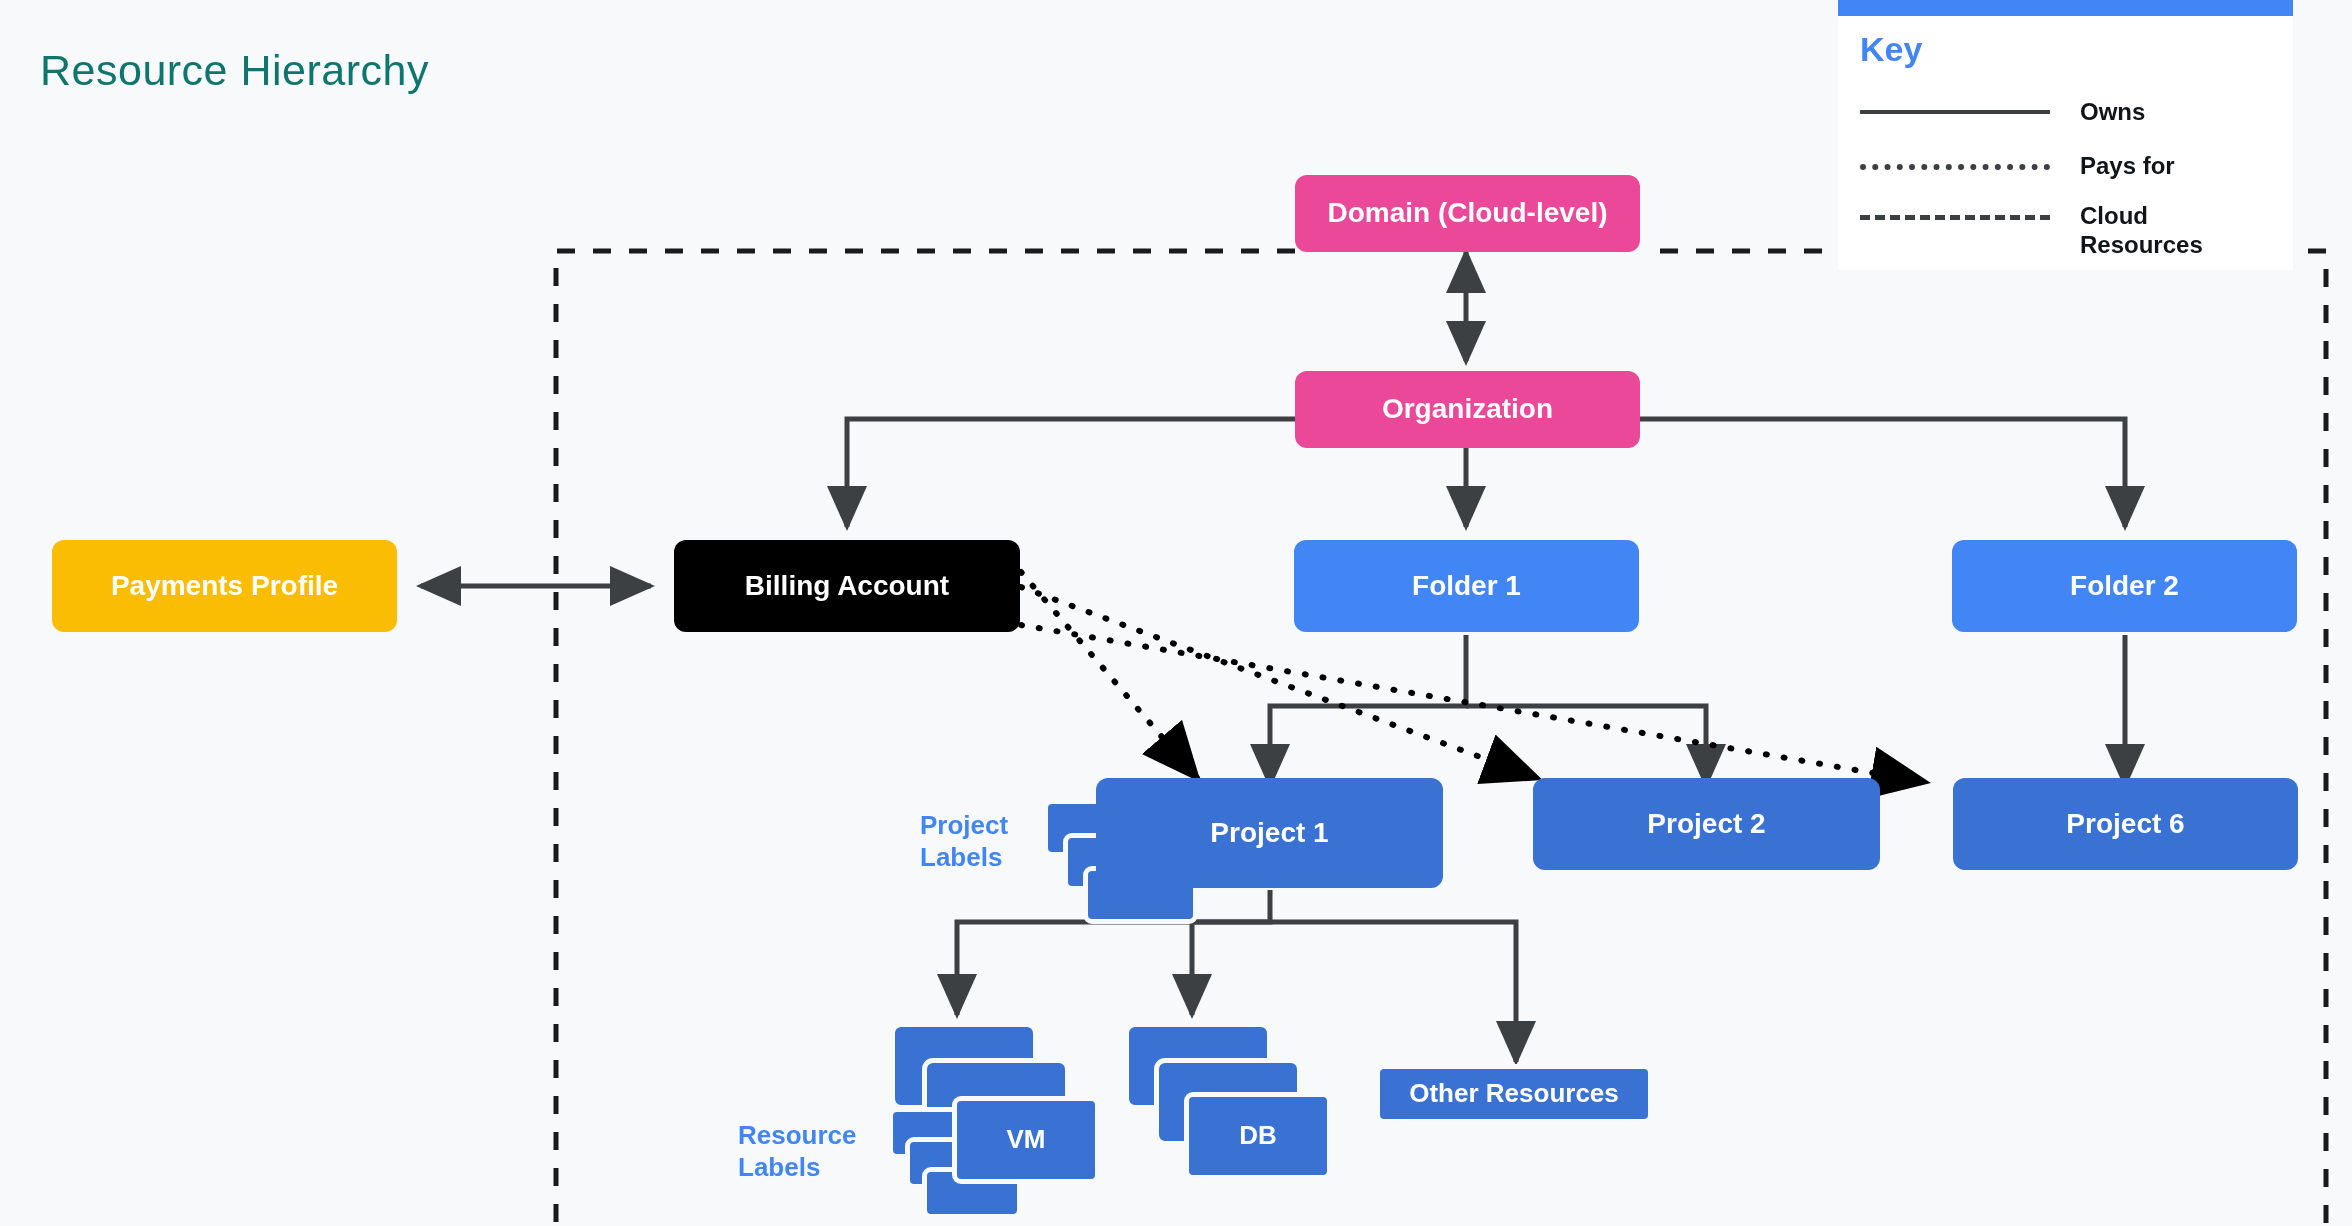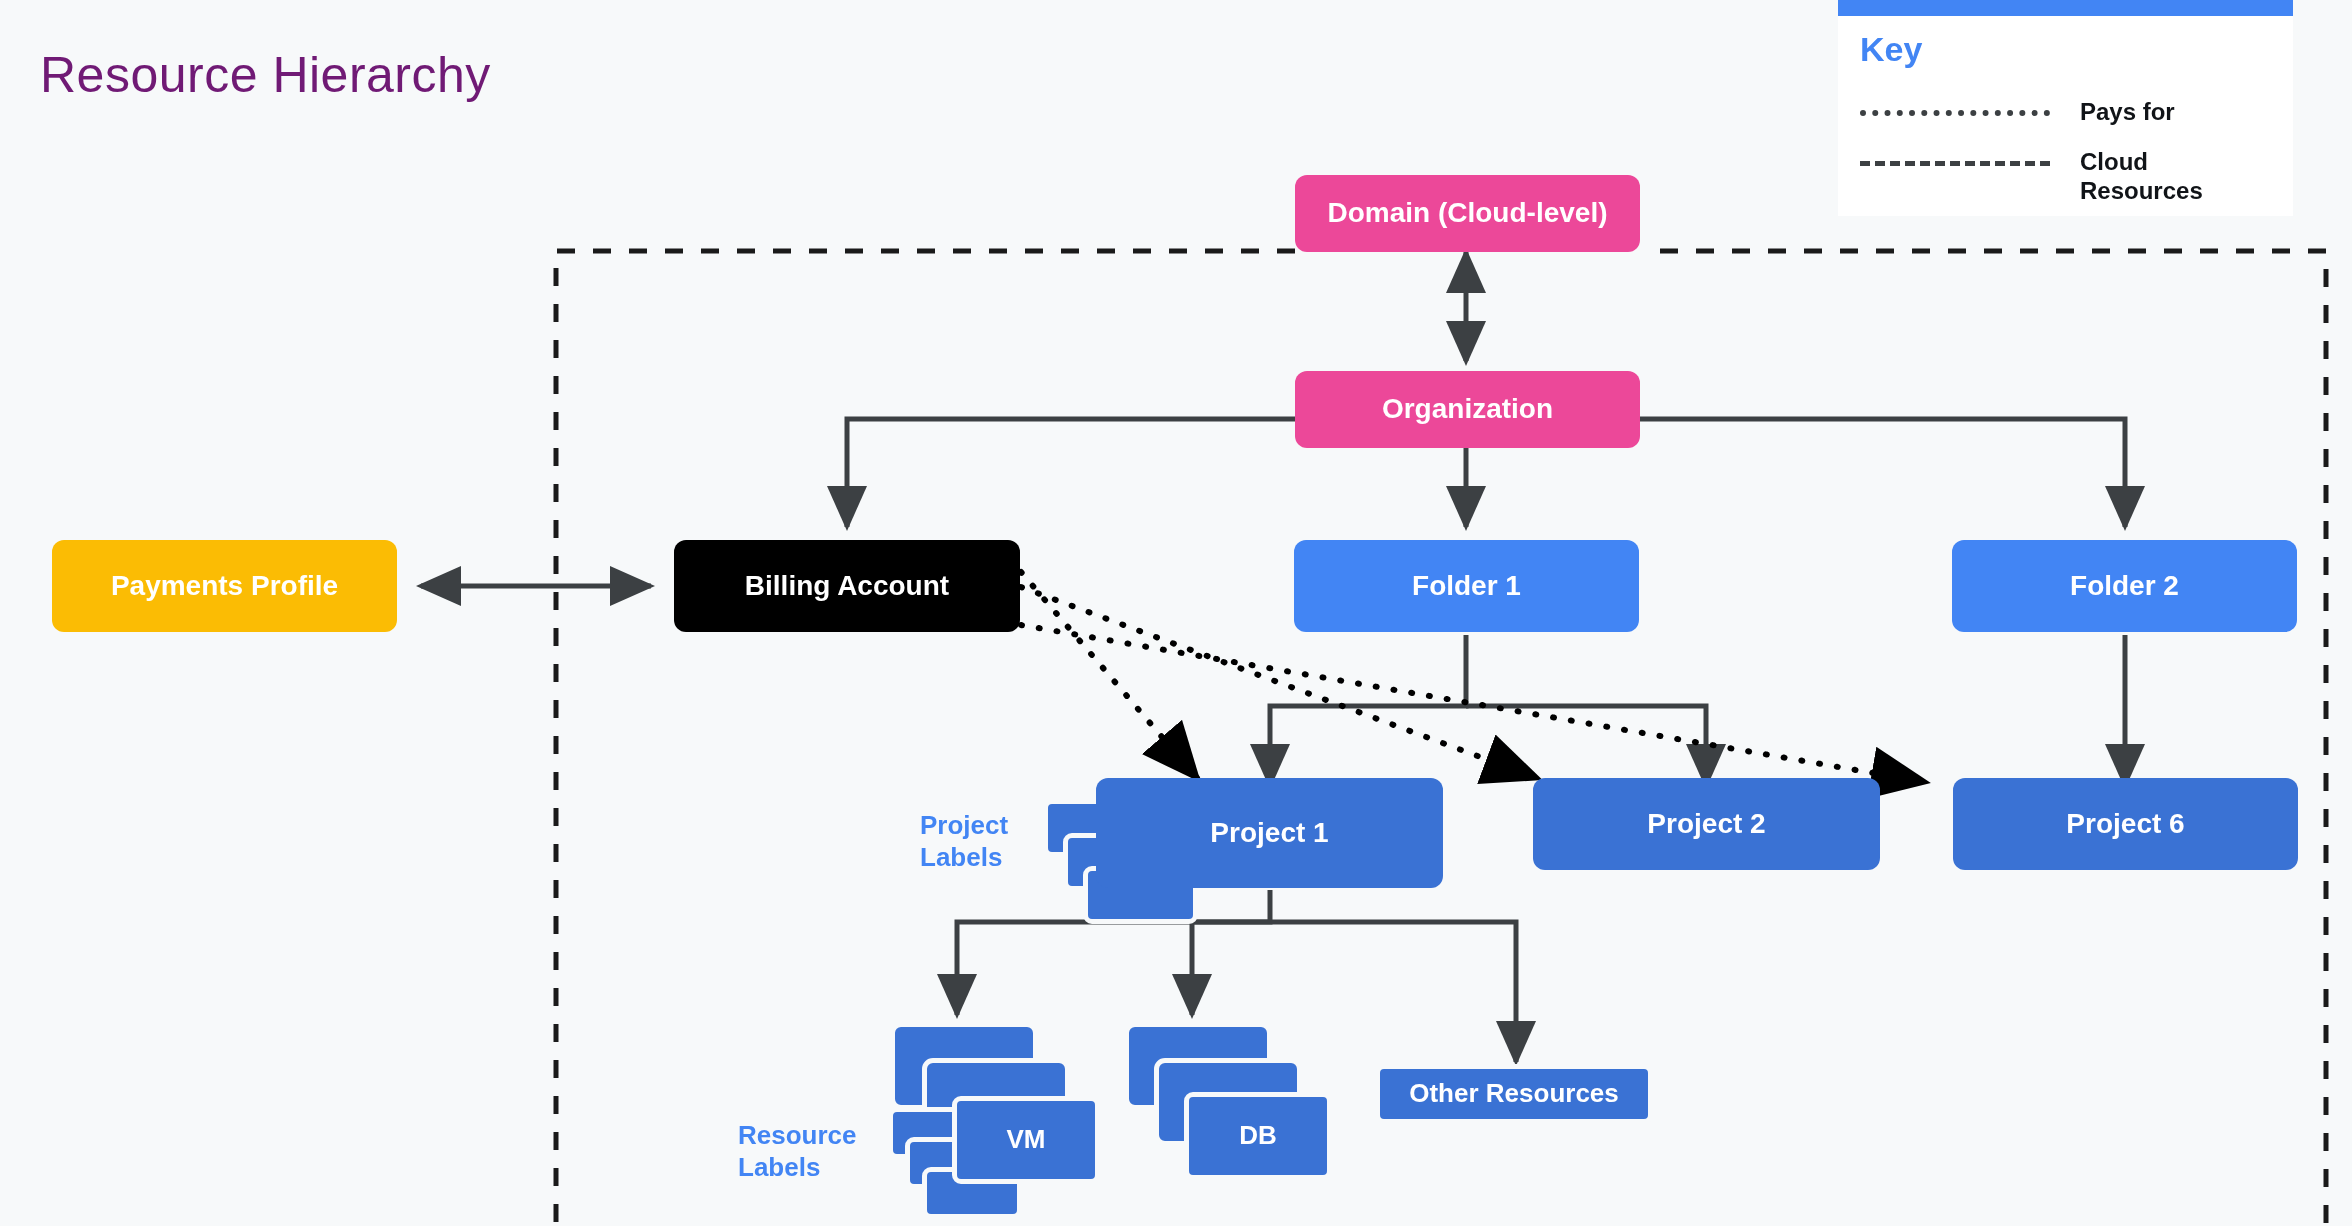--- a/index.html
+++ b/index.html
@@ -19,22 +19,22 @@
     position: absolute;
     left: 0; top: 0;
     width: 2352px;
     height: 1226px;
     pointer-events: none;
   }
   .page-title {
     position: absolute;
     left: 40px;
     top: 46px;
-    font-size: 50px;
-    color: #701a75;
+    font-size: 43px;
+    color: #0f766e;
     font-weight: 400;
     letter-spacing: 0.5px;
     white-space: nowrap;
   }
   .node {
     position: absolute;
     border-radius: 12px;
     display: flex;
     align-items: center;
     justify-content: center;
@@ -242,20 +242,26 @@
 
   <div class="node dblue small" style="left:1375px; top:1064px; width:278px; height:60px;">
     <span>Other Resources</span>
   </div>
 
   <div class="key-panel">
     <div class="key-bar"></div>
     <div class="key-title">Key</div>
     <div class="key-rows">
 
+      <div class="key-row">
+        <div class="key-sample">
+          <div class="ln solid"></div>
+        </div>
+        <div class="key-label">Owns</div>
+      </div>
 
       <div class="key-row">
         <div class="key-sample">
           <div class="ln dotted"></div>
         </div>
         <div class="key-label">Pays for</div>
       </div>
 
       <div class="key-row" style="align-items:flex-start; padding-top:8px;">
         <div class="key-sample" style="margin-top:14px;">

